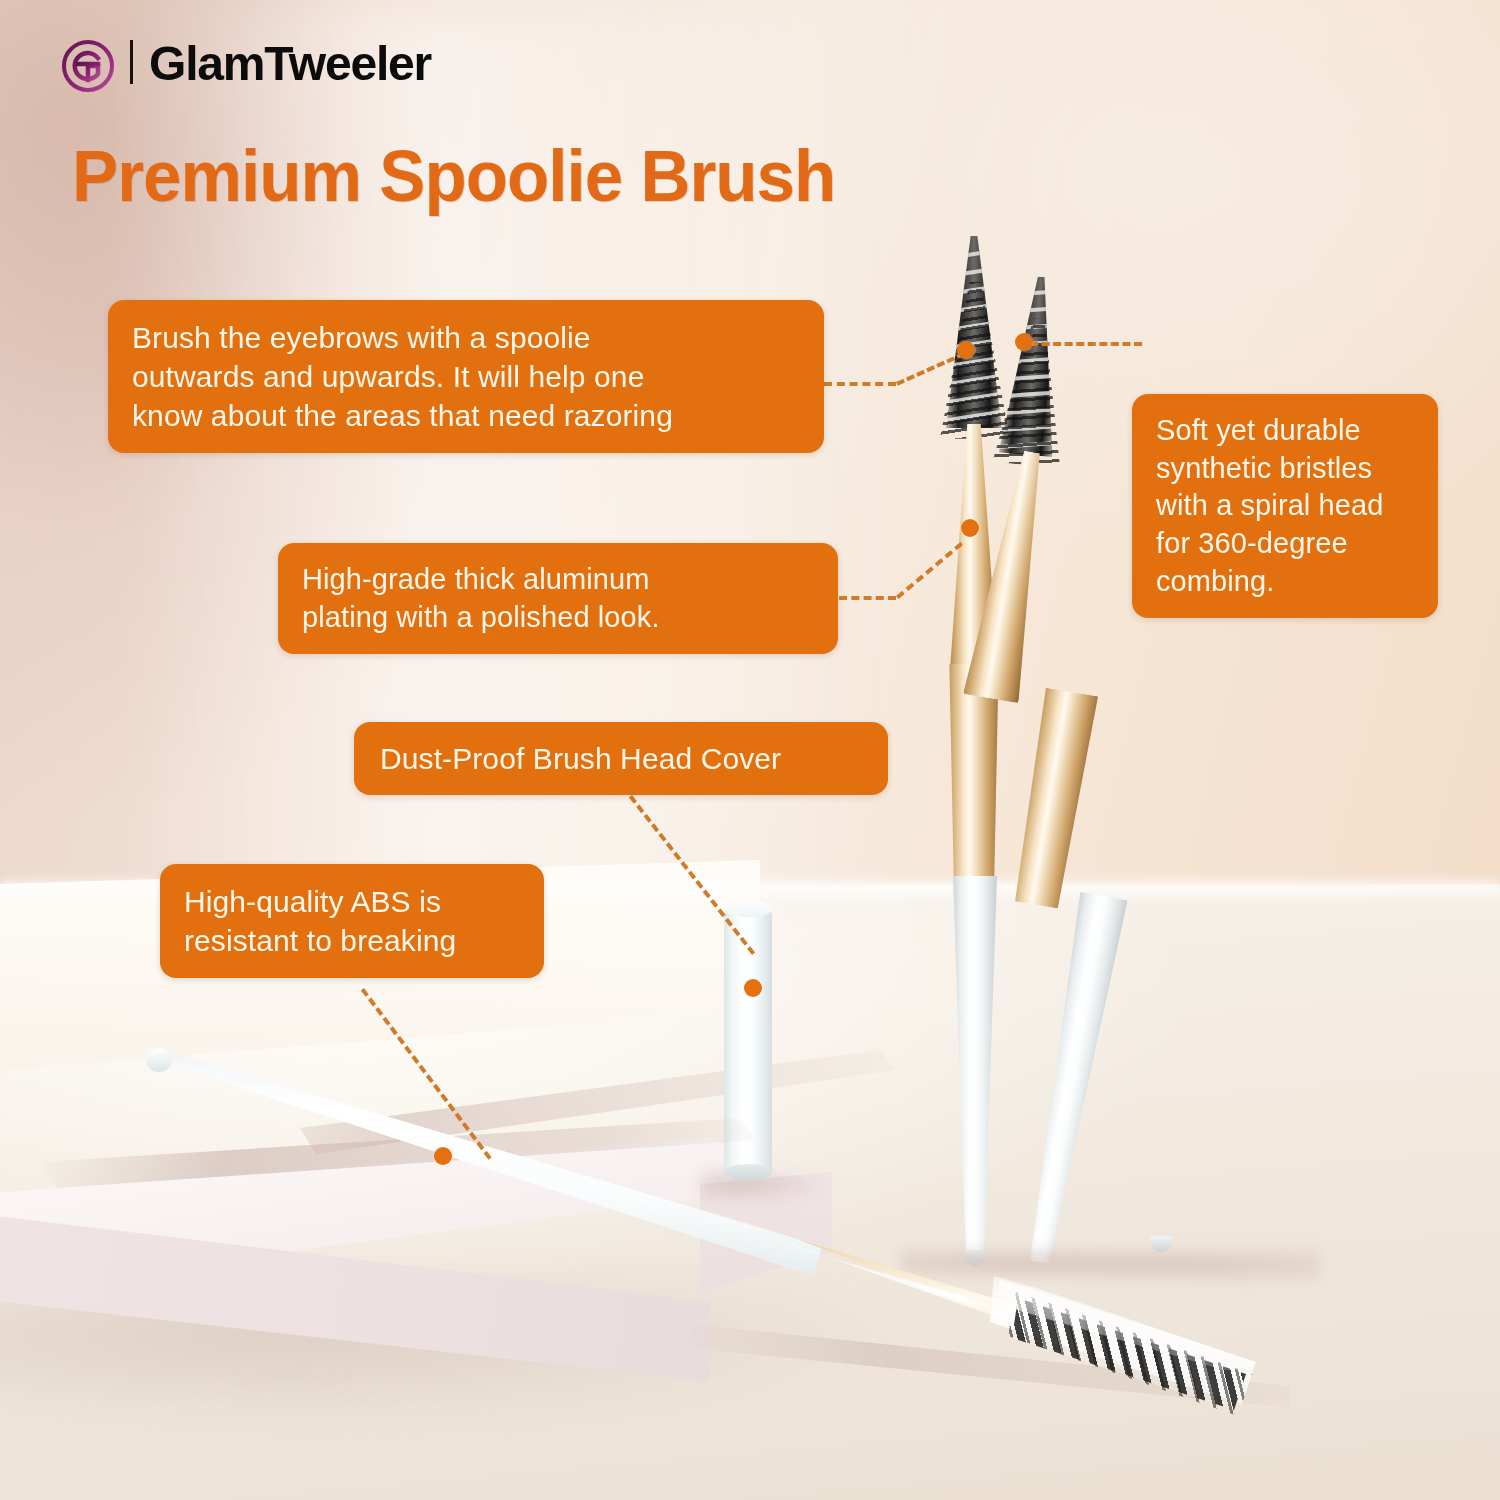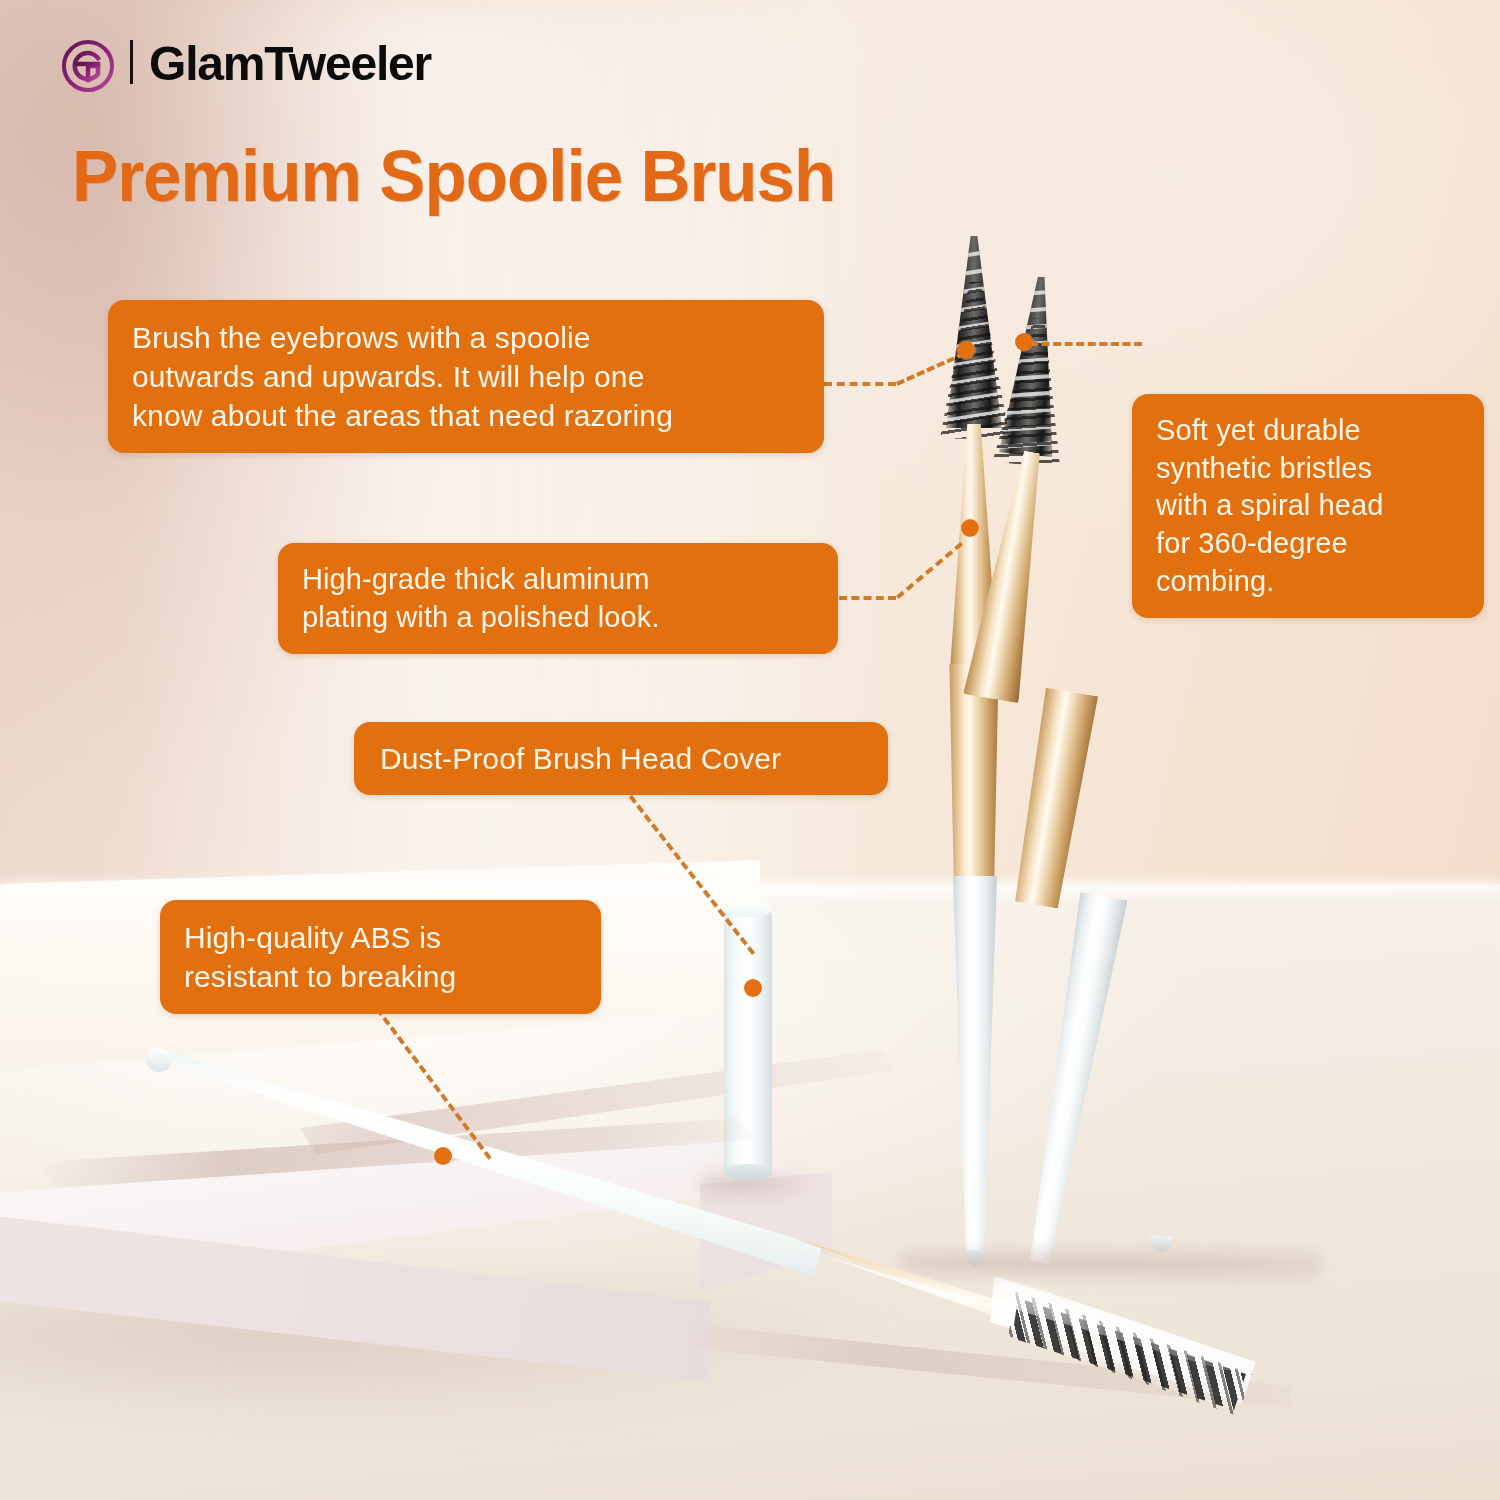--- a/index.html
+++ b/index.html
@@ -335,38 +335,38 @@
 
   <div class="dash" style="left:364px; top:988px; width:212px; transform:rotate(53deg);"></div>
   <div class="dot" style="left:434px; top:1147px;"></div>
 
   <div class="callout" style="left:108px; top:300px; width:716px; font-size:30px;">
     <span>Brush the eyebrows with a spoolie
 outwards and upwards. It will help one
 know about the areas that need razoring</span>
   </div>
 
-  <div class="callout" style="left:1132px; top:394px; width:352px; font-size:29px;">
+  <div class="callout" style="left:1132px; top:394px; width:306px; font-size:29px;">
     <span>Soft yet durable
 synthetic bristles
 with a spiral head
 for 360-degree
 combing.</span>
   </div>
 
   <div class="callout" style="left:278px; top:543px; width:560px; font-size:29px;">
     <span>High-grade thick aluminum
 plating with a polished look.</span>
   </div>
 
   <div class="callout" style="left:354px; top:722px; width:534px; font-size:30px; padding:17px 26px;">
     <span>Dust-Proof Brush Head Cover</span>
   </div>
 
-  <div class="callout" style="left:160px; top:864px; width:441px; font-size:30px;margin-top:36px;">
+  <div class="callout" style="left:160px; top:864px; width:384px; font-size:30px;">
     <span>High-quality ABS is
 resistant to breaking</span>
   </div>
 
   <div class="hdr">
     <div class="hdr-row">
       <div class="logo-mark">
         <svg viewBox="0 0 52 52" width="52" height="52" aria-hidden="true">
           <defs>
             <linearGradient id="gtg" x1="0" y1="0" x2="1" y2="1">

